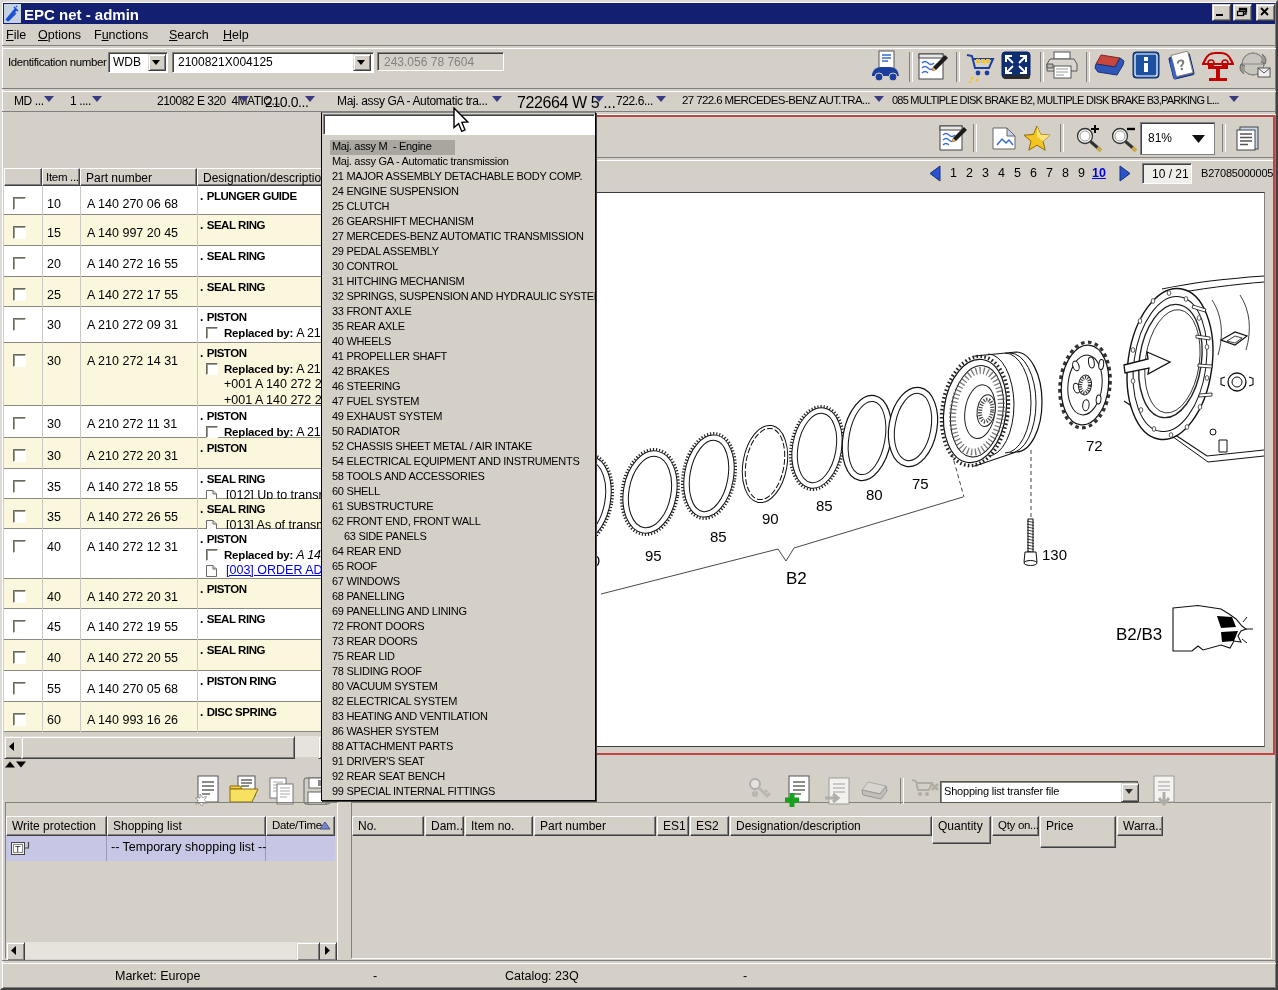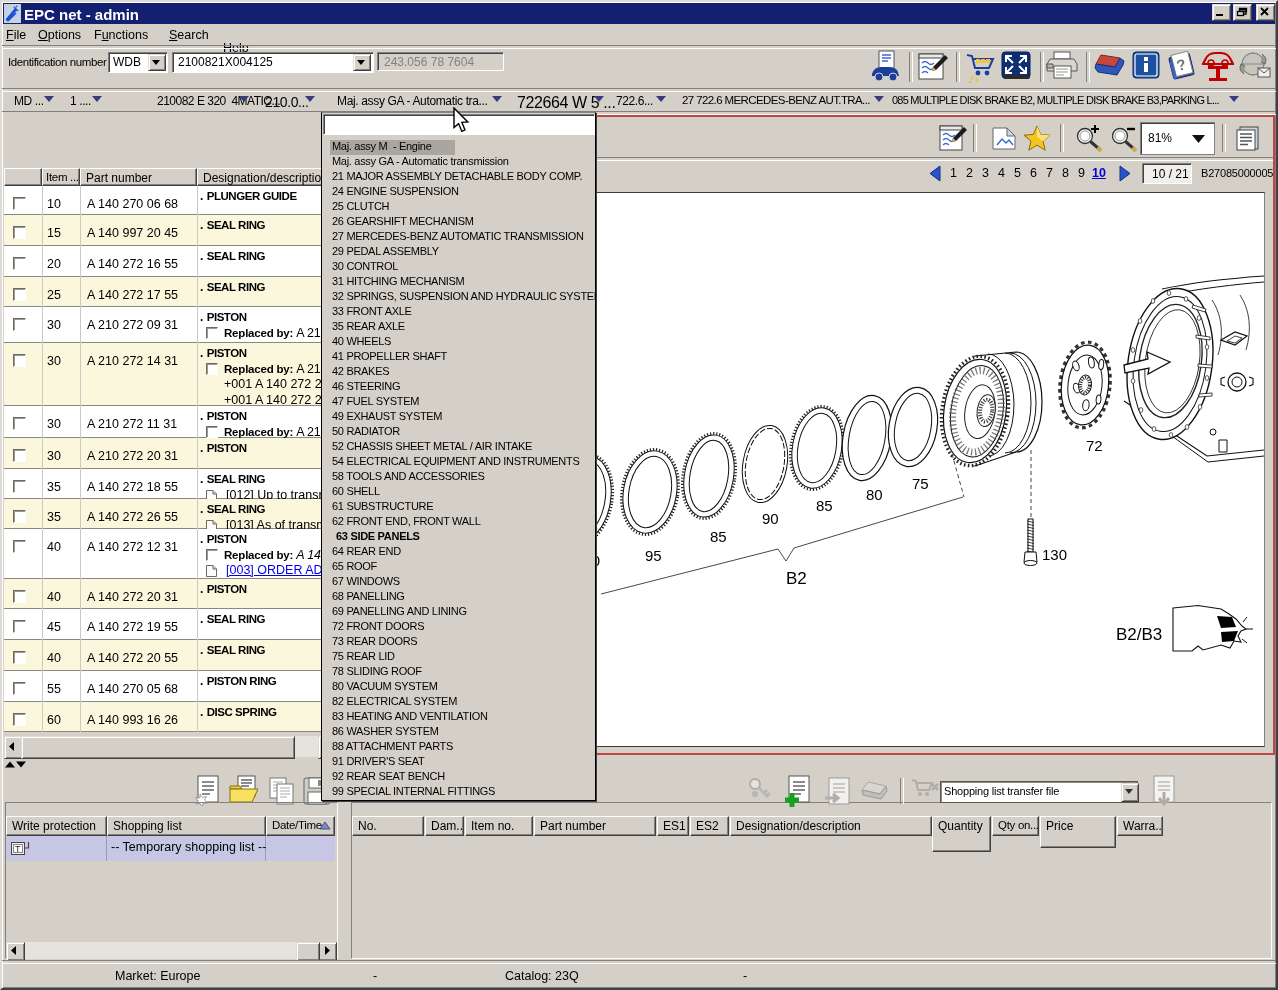--- a/index.html
+++ b/index.html
@@ -37,21 +37,21 @@
       <rect x="3.5" y="6.5" width="6" height="4" fill="#d4d0c8" stroke="#000" stroke-width="1.3"></rect>
     </svg></div>
 <div class="btn3d" style="left:1256px;top:4px;width:17px;height:15px;"><svg width="16" height="14">
       <path d="M4 3 L11 10 M11 3 L4 10" stroke="#000" stroke-width="1.8"></path>
     </svg></div>
 
 <div class="abs" style="left:6px;top:28px;"><u>F</u>ile</div>
 <div class="abs" style="left:38px;top:28px;"><u>O</u>ptions</div>
 <div class="abs" style="left:94px;top:28px;">F<u>u</u>nctions</div>
 <div class="abs" style="left:169px;top:28px;"><u>S</u>earch</div>
-<div class="abs" style="left:223px;top:28px;margin-top:13px;"><u>H</u>elp</div>
+<div class="abs" style="left:223px;top:28px;"><u>H</u>elp</div>
 <div class="groove" style="left:2px;top:45px;width:1274px;"></div>
 
 <div class="abs" style="left:8px;top:56px;font-size:11.5px;letter-spacing:-0.4px;">Identification number</div>
 <div class="sunk" style="left:108px;top:52px;width:58px;height:19px;"></div>
 <div class="abs" style="left:113px;top:55px;font-size:12px;">WDB</div>
 <div class="btn3d" style="left:148px;top:54px;width:16px;height:15px;"><svg width="14" height="13">
       <path d="M3 5 h8 l-4 5 z" fill="#000"></path>
     </svg></div>
 <div class="sunk" style="left:172px;top:52px;width:200px;height:19px;"></div>
 <div class="abs" style="left:178px;top:55px;font-size:12px;">2100821X004125</div>
@@ -614,21 +614,21 @@
     <path d="M10 8 h12 M10 12 h12 M10 16 h12" stroke="#bbb" stroke-width="1.5"></path>
 <path d="M16 18 v10 M11 24 l5 6 5 -6" stroke="#b0ada7" stroke-width="3" fill="none"></path>
   </svg>
 <div class="hcell" style="left:352px;top:816px;width:72px;height:20px;">No.</div>
 <div class="hcell" style="left:425px;top:816px;width:39px;height:20px;">Dam...</div>
 <div class="hcell" style="left:465px;top:816px;width:68px;height:20px;">Item no.</div>
 <div class="hcell" style="left:534px;top:816px;width:122px;height:20px;">Part number</div>
 <div class="hcell" style="left:657px;top:816px;width:32px;height:20px;">ES1</div>
 <div class="hcell" style="left:690px;top:816px;width:39px;height:20px;">ES2</div>
 <div class="hcell" style="left:730px;top:816px;width:202px;height:20px;">Designation/description</div>
-<div class="hcell" style="left:932px;top:816px;width:59px;height:36px;">Quantity</div>
+<div class="hcell" style="left:932px;top:816px;width:59px;height:28px;">Quantity</div>
 <div class="hcell" style="left:992px;top:816px;width:47px;height:20px;font-size:11.5px;letter-spacing:-0.3px;">Qty on...</div>
 <div class="hcell" style="left:1040px;top:816px;width:76px;height:32px;">Price</div>
 <div class="hcell" style="left:1117px;top:816px;width:46px;height:20px;">Warra...</div>
 <div class="groove" style="left:2px;top:960px;width:1274px;"></div>
 <div class="abs" style="left:115px;top:969px;font-size:12.5px;">Market: Europe</div>
 <div class="abs" style="left:373px;top:969px;font-size:12.5px;">-</div>
 <div class="abs" style="left:505px;top:969px;font-size:12.5px;">Catalog: 23Q</div>
 <div class="abs" style="left:743px;top:969px;font-size:12.5px;">-</div>
 <div class="abs" style="left:321px;top:112px;width:275px;height:689px;background:#d4d0c8;border:1px solid #000;border-top-color:#888;box-sizing:border-box;box-shadow:1px 1px 0 #404040;"></div>
 <div class="sunk" style="left:323px;top:114px;width:270px;height:19px;"></div>
@@ -653,21 +653,21 @@
     <div class="ditem" style="left:10px;top:246px;">46 STEERING</div>
     <div class="ditem" style="left:10px;top:261px;">47 FUEL SYSTEM</div>
     <div class="ditem" style="left:10px;top:276px;">49 EXHAUST SYSTEM</div>
     <div class="ditem" style="left:10px;top:291px;">50 RADIATOR</div>
     <div class="ditem" style="left:10px;top:306px;">52 CHASSIS SHEET METAL / AIR INTAKE</div>
     <div class="ditem" style="left:10px;top:321px;">54 ELECTRICAL EQUIPMENT AND INSTRUMENTS</div>
     <div class="ditem" style="left:10px;top:336px;">58 TOOLS AND ACCESSORIES</div>
     <div class="ditem" style="left:10px;top:351px;">60 SHELL</div>
     <div class="ditem" style="left:10px;top:366px;">61 SUBSTRUCTURE</div>
     <div class="ditem" style="left:10px;top:381px;">62 FRONT END, FRONT WALL</div>
-    <div class="ditem" style="left:14px;top:396px;font-weight:bold;">63 SIDE PANELS</div>
+    <div class="ditem" style="left:22px;top:396px;">63 SIDE PANELS</div>
     <div class="ditem" style="left:10px;top:411px;">64 REAR END</div>
     <div class="ditem" style="left:10px;top:426px;">65 ROOF</div>
     <div class="ditem" style="left:10px;top:441px;">67 WINDOWS</div>
     <div class="ditem" style="left:10px;top:456px;">68 PANELLING</div>
     <div class="ditem" style="left:10px;top:471px;">69 PANELLING AND LINING</div>
     <div class="ditem" style="left:10px;top:486px;">72 FRONT DOORS</div>
     <div class="ditem" style="left:10px;top:501px;">73 REAR DOORS</div>
     <div class="ditem" style="left:10px;top:516px;">75 REAR LID</div>
     <div class="ditem" style="left:10px;top:531px;">78 SLIDING ROOF</div>
     <div class="ditem" style="left:10px;top:546px;">80 VACUUM SYSTEM</div>

